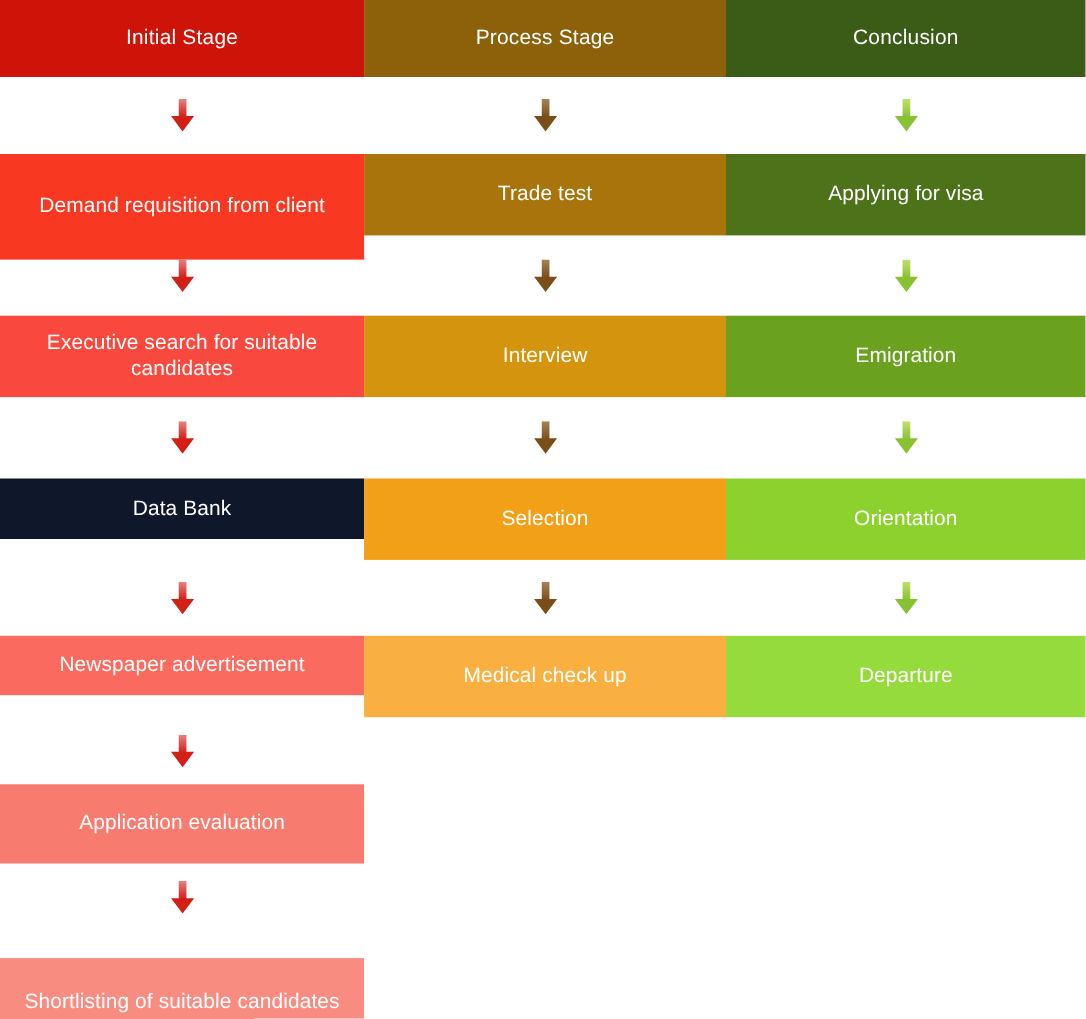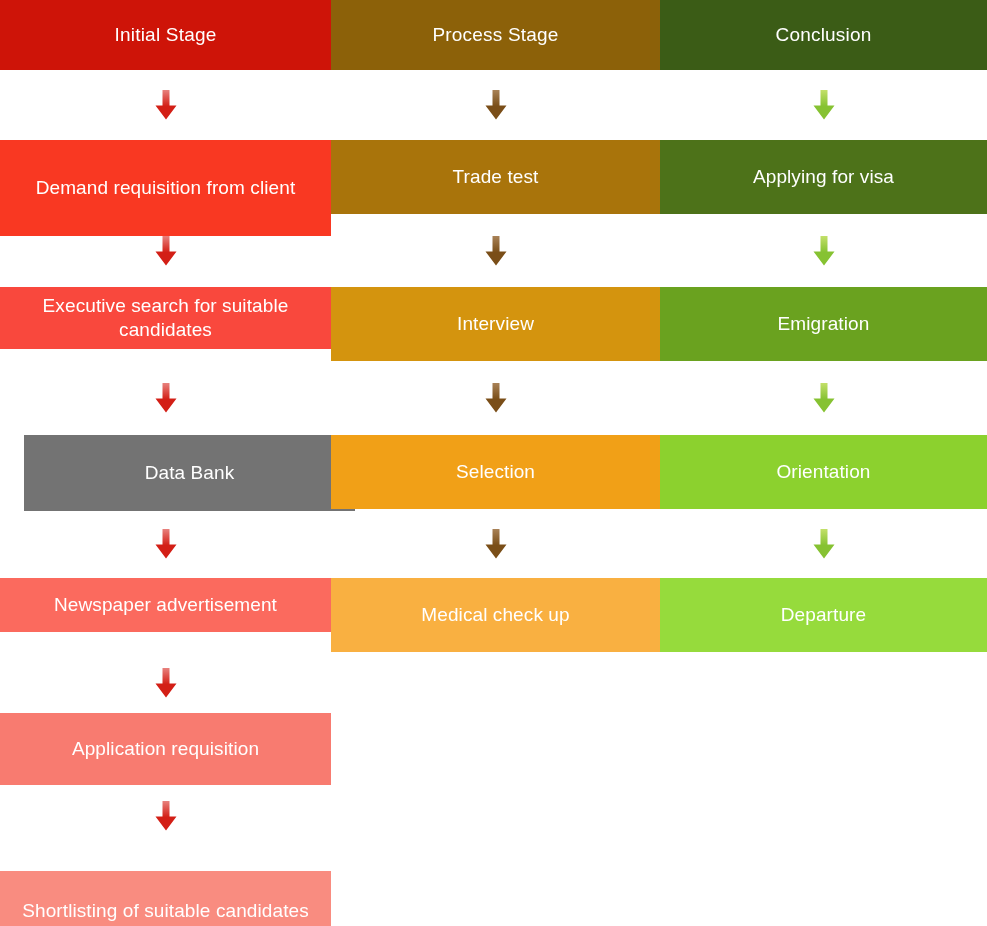--- a/index.html
+++ b/index.html
@@ -100,36 +100,36 @@
           <defs>
             <linearGradient id="ag-0-1" x1="0" y1="0" x2="0" y2="1">
               <stop offset="0%" stop-color="#E8827E"></stop>
               <stop offset="55%" stop-color="#D31F16"></stop>
               <stop offset="100%" stop-color="#D31F16"></stop>
             </linearGradient>
           </defs>
           <path d="M8.5 0 H15.5 V15.5 H22.5 L12 29.5 L1.5 15.5 H8.5 Z" fill="url(#ag-0-1)"></path>
         </svg>
       </div>
-      <div class="node step" style="top: 287px; height: 62px; background: rgb(249, 72, 61);">
+      <div class="node step" style="top: 287px; height: 74px; background: rgb(249, 72, 61);">
         <span class="label">Executive search for suitable candidates</span>
       </div>
       <div class="arrow-cell" style="top: 361px; height: 74px;">
         <svg class="arrow" viewBox="0 0 24 30">
           <defs>
             <linearGradient id="ag-0-2" x1="0" y1="0" x2="0" y2="1">
               <stop offset="0%" stop-color="#E8827E"></stop>
               <stop offset="55%" stop-color="#D31F16"></stop>
               <stop offset="100%" stop-color="#D31F16"></stop>
             </linearGradient>
           </defs>
           <path d="M8.5 0 H15.5 V15.5 H22.5 L12 29.5 L1.5 15.5 H8.5 Z" fill="url(#ag-0-2)"></path>
         </svg>
       </div>
-      <div class="node step" style="top: 435px; height: 76px; background: #737373; margin-left: 24px;">
+      <div class="node step" style="top: 435px; height: 55px; background: #0f172a;">
         <span class="label">Data Bank</span>
       </div>
       <div class="arrow-cell" style="top: 509px; height: 69px;">
         <svg class="arrow" viewBox="0 0 24 30">
           <defs>
             <linearGradient id="ag-0-3" x1="0" y1="0" x2="0" y2="1">
               <stop offset="0%" stop-color="#E8827E"></stop>
               <stop offset="55%" stop-color="#D31F16"></stop>
               <stop offset="100%" stop-color="#D31F16"></stop>
             </linearGradient>
@@ -146,21 +146,21 @@
             <linearGradient id="ag-0-4" x1="0" y1="0" x2="0" y2="1">
               <stop offset="0%" stop-color="#E8827E"></stop>
               <stop offset="55%" stop-color="#D31F16"></stop>
               <stop offset="100%" stop-color="#D31F16"></stop>
             </linearGradient>
           </defs>
           <path d="M8.5 0 H15.5 V15.5 H22.5 L12 29.5 L1.5 15.5 H8.5 Z" fill="url(#ag-0-4)"></path>
         </svg>
       </div>
       <div class="node step" style="top: 713px; height: 72px; background: rgb(248, 123, 112);">
-        <span class="label">Application requisition</span>
+        <span class="label">Application evaluation</span>
       </div>
       <div class="arrow-cell" style="top: 785px; height: 61px;">
         <svg class="arrow" viewBox="0 0 24 30">
           <defs>
             <linearGradient id="ag-0-5" x1="0" y1="0" x2="0" y2="1">
               <stop offset="0%" stop-color="#E8827E"></stop>
               <stop offset="55%" stop-color="#D31F16"></stop>
               <stop offset="100%" stop-color="#D31F16"></stop>
             </linearGradient>
           </defs>

